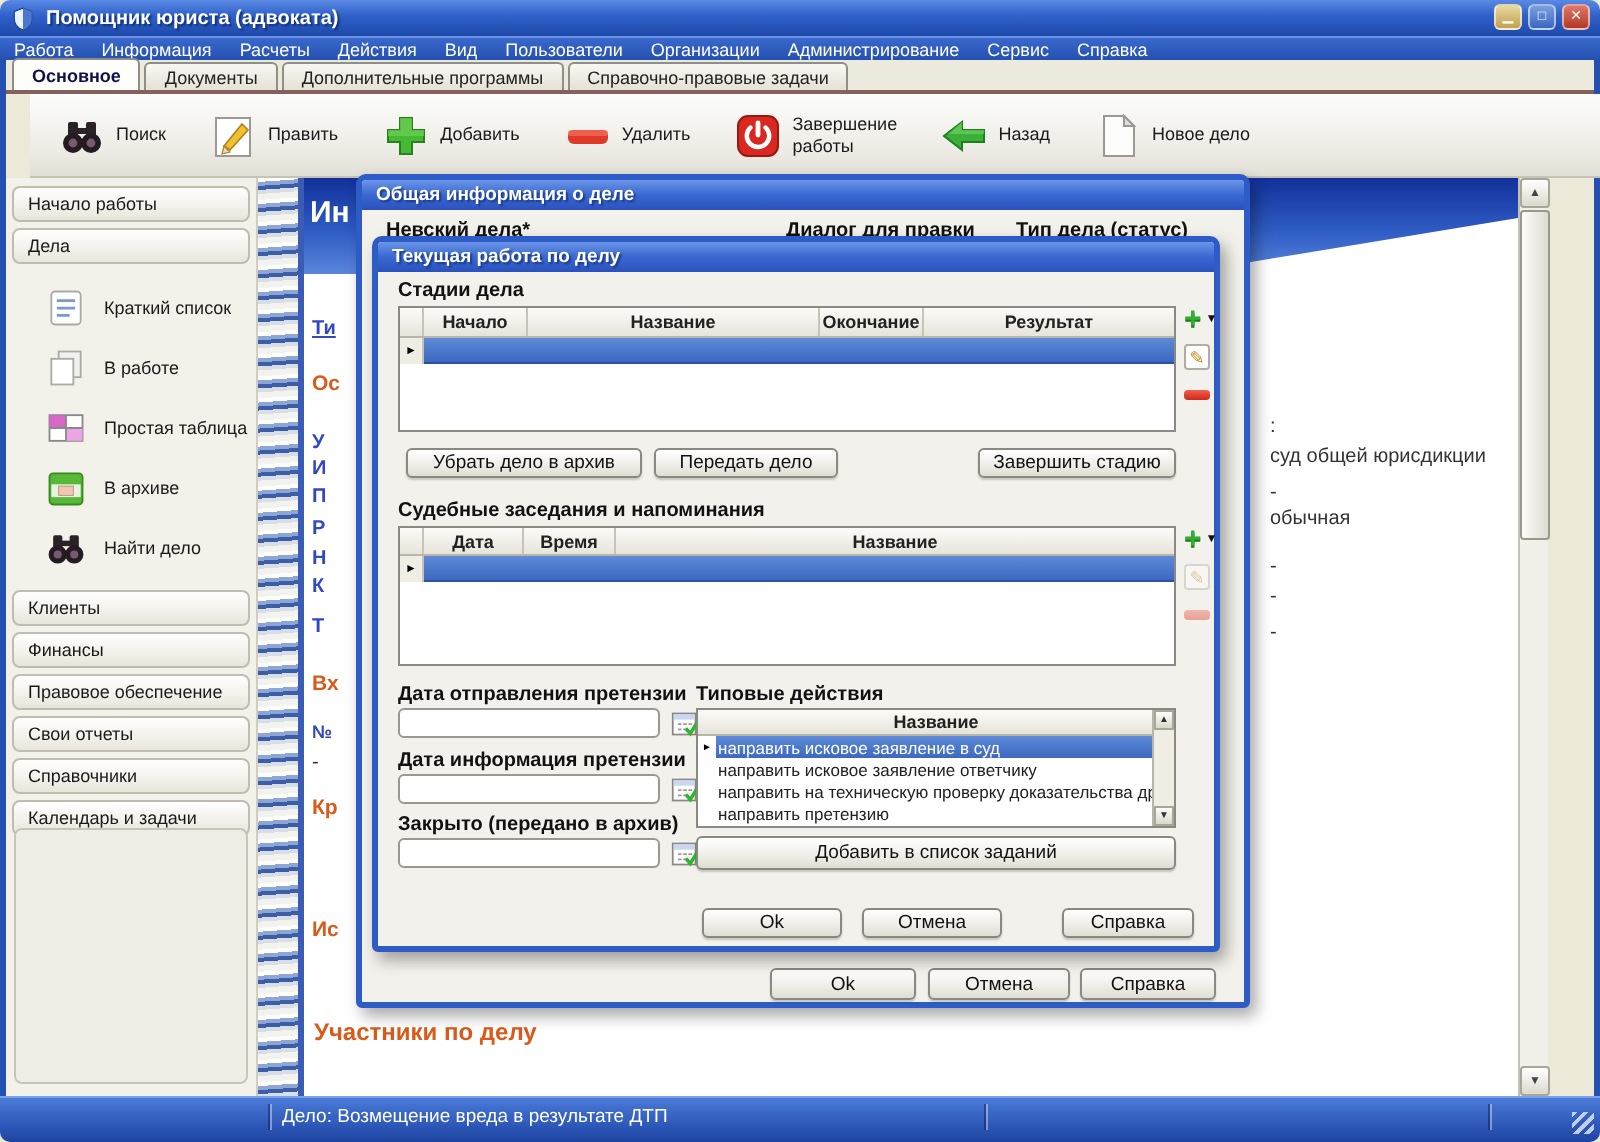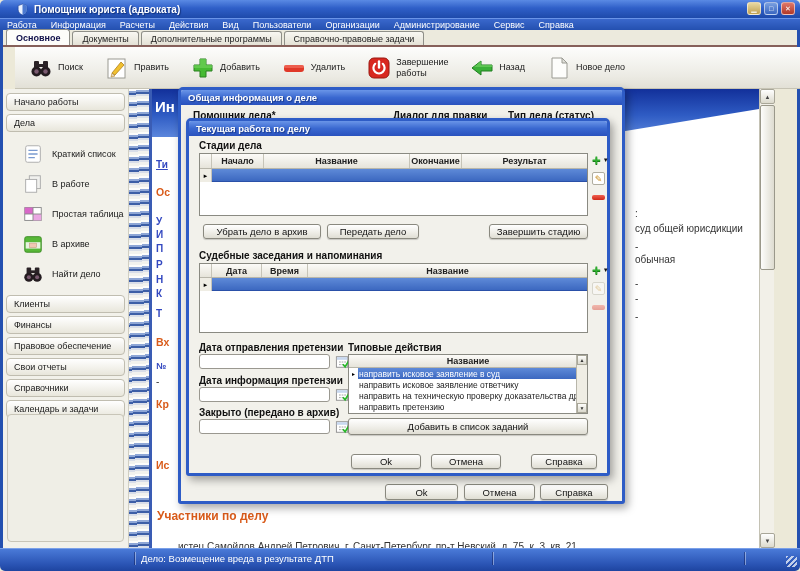--- a/index.html
+++ b/index.html
@@ -3,21 +3,21 @@
 <meta charset="utf-8">
 <style>
   * { margin:0; padding:0; box-sizing:border-box; }
   html,body { width:800px; height:571px; overflow:hidden; }
   body { font-family:"Liberation Sans", sans-serif; font-size:10px; color:#1a1a1a; }
   #page { position:relative; width:800px; height:571px; background:#ece9d8; overflow:hidden; }
 
   
   .titlebar { position:absolute; left:0; top:0; width:800px; height:18px;
     background:linear-gradient(180deg,#5a8ae4 0%,#2f5fc8 45%,#1e4aaa 100%);
-    display:flex; align-items:center; padding:0 16px; border-radius:5px 5px 0 0; }
+    display:flex; align-items:center; padding:0 5px; border-radius:5px 5px 0 0; }
   .titlebar .ticon { width:13px; height:13px; margin-right:5px; }
   .titlebar .ttext { color:#fff; font-weight:bold; font-size:10px; text-shadow:1px 1px 1px #10307a; }
   .winbtns { position:absolute; right:5px; top:2px; display:flex; gap:3px; }
   .wbtn { width:14px; height:13px; border-radius:3px; border:1px solid rgba(255,255,255,.55);
     display:flex; align-items:center; justify-content:center; color:#fff; font-size:7px; }
   .wbtn.min { background:linear-gradient(#e8d8a0,#c0a050); }
   .wbtn.max { background:linear-gradient(#7aa0e0,#3a66c0); }
   .wbtn.cls { background:linear-gradient(#e07868,#b03828); }
   .wbtn .g { line-height:1; }
 
@@ -382,39 +382,38 @@
       <span class="frag f-orange" id="lf12">Кр</span>
       <span class="frag f-orange" id="lf13">Ис</span>
       <span class="frag f-dark" id="rf0">:</span>
       <span class="frag f-dark" id="rf1">суд общей юрисдикции</span>
       <span class="frag f-dark" id="rf2">-</span>
       <span class="frag f-dark" id="rf3">обычная</span>
       <span class="frag f-dark" id="rf4">-</span>
       <span class="frag f-dark" id="rf5">-</span>
       <span class="frag f-dark" id="rf6">-</span>
       <div class="participants">Участники по делу</div>
-      <div class="participant-line">истец Самойлов Андрей Петрович, г. Санкт-Петербург, пр-т Невский, д. 75, к. 3, кв. 21</div>
     </div>
 
     <div class="vscroll">
       <div class="vs-btn vs-up">
           <span>▲</span>
         </div>
       <div class="vs-thumb"></div>
       <div class="vs-btn vs-down">
           <span>▼</span>
         </div>
     </div>
   </div>
 
   <div class="dlg" id="outer-dialog">
     <div class="dlg-title">
         <span>Общая информация о деле</span>
       </div>
-    <span class="abs dlabel" style="left:12px;top:20px;">Помощник дела*</span>
+    <span class="abs dlabel" style="left:12px;top:20px;">Невский дела*</span>
     <span class="abs dlabel" style="left:212px;top:20px;">Диалог для правки</span>
     <span class="abs dlabel" style="left:327px;top:20px;">Тип дела (статус)</span>
     <div class="btn" style="left:204px;top:394px;width:73px;height:16px;">
         <span>Ok</span>
       </div>
     <div class="btn" style="left:283px;top:394px;width:71px;height:16px;">
         <span>Отмена</span>
       </div>
     <div class="btn" style="left:359px;top:394px;width:68px;height:16px;">
         <span>Справка</span>

